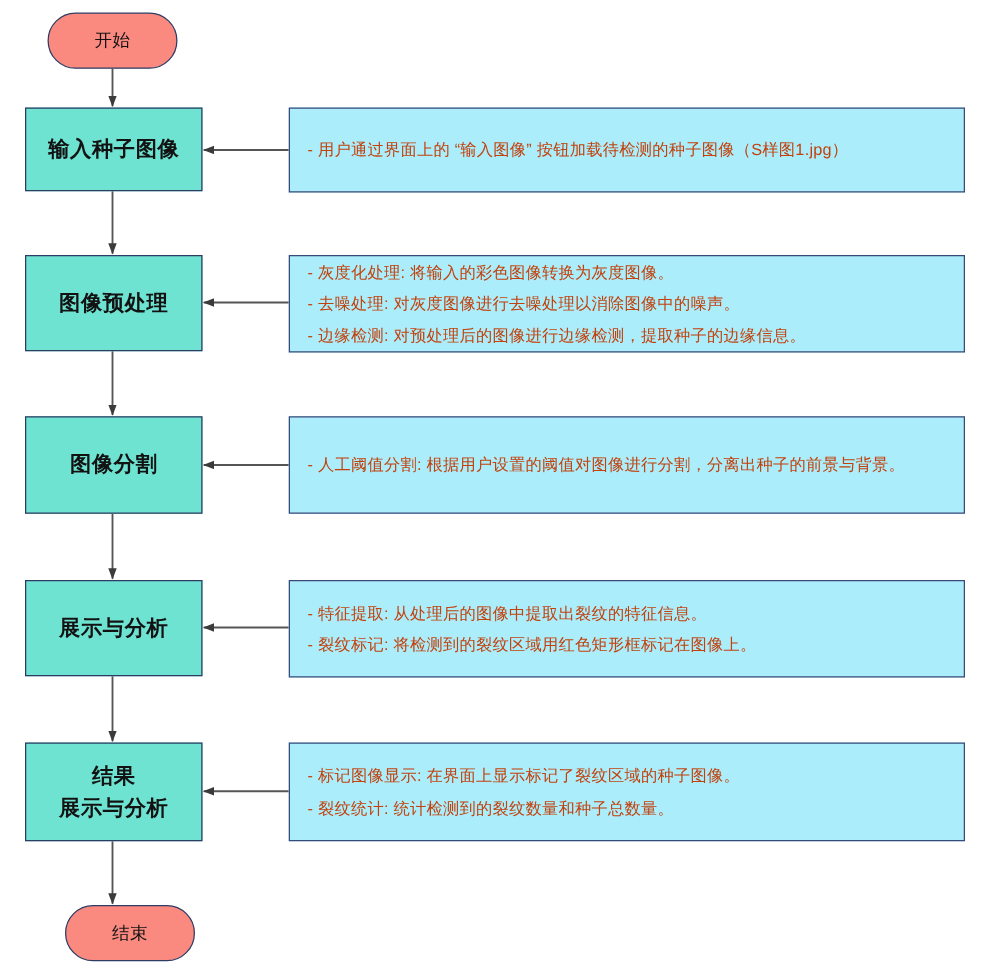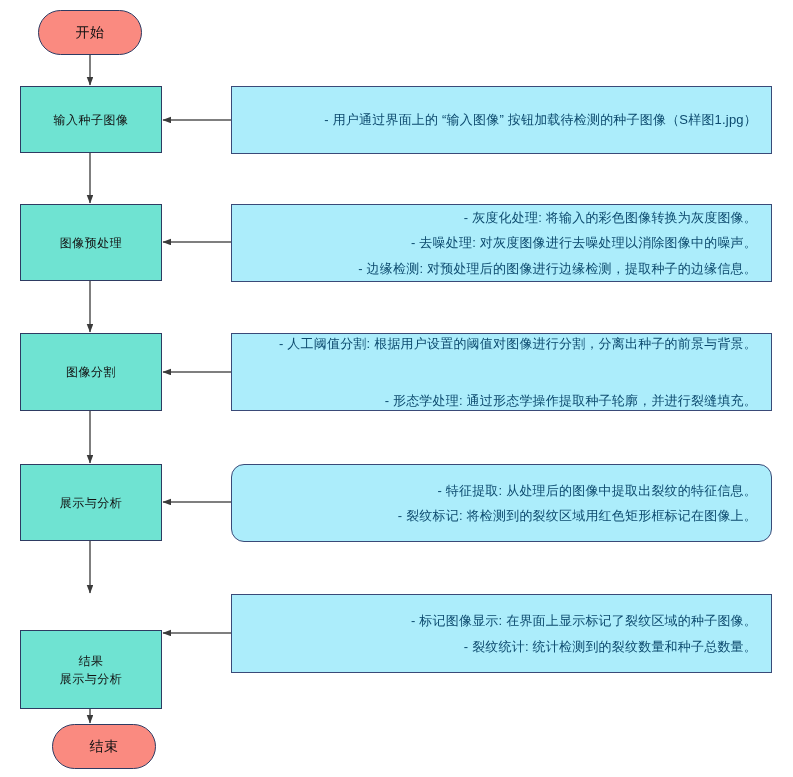--- a/index.html
+++ b/index.html
@@ -48,40 +48,40 @@
   .process {
     position: absolute;
     box-sizing: border-box;
     background: #6FE3D2;
     border: 1.4px solid #2E3B62;
     display: flex;
     align-items: center;
     justify-content: center;
     text-align: center;
     color: #121212;
-    font-size: 12px;
+    font-size: 17px;
     line-height: 1.5;
     letter-spacing: 0.5px;
+    font-weight: bold;
   }
   .process .line2 { display: block; }
   
   .note {
     position: absolute;
     box-sizing: border-box;
     background: #ACEDFB;
     border: 1.4px solid #3A4A78;
     display: flex;
     flex-direction: column;
     justify-content: center;
     padding: 6px 14px;
-    color: #0c4a6e;
+    color: #c2410c;
     font-size: 13px;
     line-height: 1.95;
     letter-spacing: 0.2px;
-    text-align: right;
   }
   .note-line {
     white-space: nowrap;
   }
 </style>
 </head>
 <body>
 
 <div id="flow-canvas">
 
@@ -123,21 +123,21 @@
   </div>
 
   <div class="process" style="left:20px; top:333px; width:142px; height:78px;align-items:center;">
     <span>图像分割</span>
   </div>
 
   <div class="process" style="left:20px; top:464px; width:142px; height:77px;">
     <span>展示与分析</span>
   </div>
 
-  <div class="process" style="left:20px; top:594px; width:142px; height:79px;margin-top:36px;">
+  <div class="process" style="left:20px; top:594px; width:142px; height:79px;">
     <span>
       <span class="line2">结果</span>
       <span class="line2">展示与分析</span>
     </span>
   </div>
 
   <div class="terminator" style="left:52px; top:724px; width:104px; height:45px;">
     <span>结束</span>
   </div>
 
@@ -146,24 +146,23 @@
   </div>
 
   <div class="note" style="left:231px; top:204px; width:541px; height:78px;">
     <span class="note-line">- 灰度化处理: 将输入的彩色图像转换为灰度图像。</span>
     <span class="note-line">- 去噪处理: 对灰度图像进行去噪处理以消除图像中的噪声。</span>
     <span class="note-line">- 边缘检测: 对预处理后的图像进行边缘检测，提取种子的边缘信息。</span>
   </div>
 
   <div class="note" style="left:231px; top:333px; width:541px; height:78px;gap:32px;">
     <span class="note-line">- 人工阈值分割: 根据用户设置的阈值对图像进行分割，分离出种子的前景与背景。</span>
-    <span class="note-line">- 形态学处理: 通过形态学操作提取种子轮廓，并进行裂缝填充。</span>
   </div>
 
-  <div class="note" style="left:231px; top:464px; width:541px; height:78px;border-radius:13px;">
+  <div class="note" style="left:231px; top:464px; width:541px; height:78px;">
     <span class="note-line">- 特征提取: 从处理后的图像中提取出裂纹的特征信息。</span>
     <span class="note-line">- 裂纹标记: 将检测到的裂纹区域用红色矩形框标记在图像上。</span>
   </div>
 
   <div class="note" style="left:231px; top:594px; width:541px; height:79px;">
     <span class="note-line">- 标记图像显示: 在界面上显示标记了裂纹区域的种子图像。</span>
     <span class="note-line">- 裂纹统计: 统计检测到的裂纹数量和种子总数量。</span>
   </div>
 
 </div>

